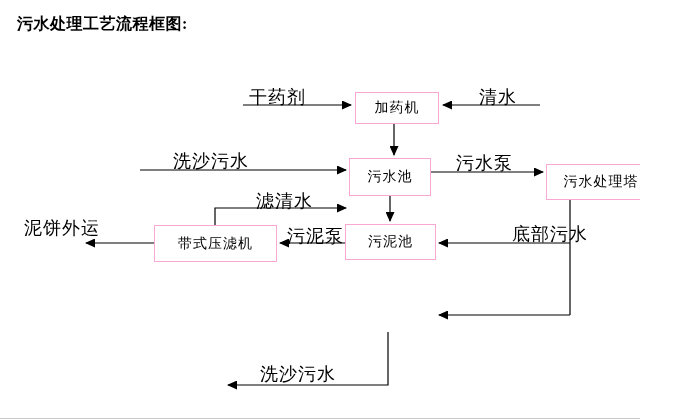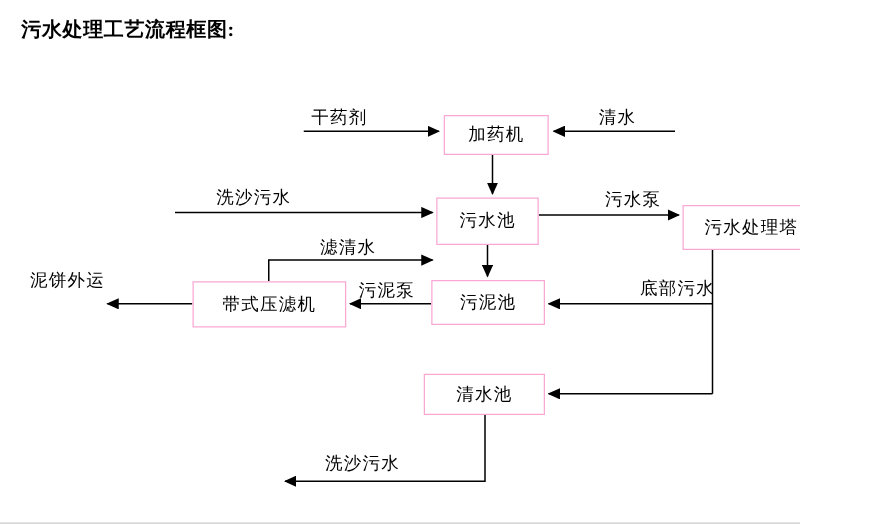--- a/index.html
+++ b/index.html
@@ -31,21 +31,21 @@
     background: #ffffff;
     display: flex;
     align-items: center;
     justify-content: center;
     font-size: 14px;
     letter-spacing: 1px;
     z-index: 2;
   }
   .edge-label {
     position: absolute;
-    font-size: 14px;
+    font-size: 18px;
     letter-spacing: 1px;
     white-space: nowrap;
     z-index: 2;
   }
   svg.wires {
     position: absolute;
     left: 0;
     top: 0;
     width: 700px;
     height: 420px;
@@ -65,21 +65,21 @@
   #node-sewage       { left: 349px; top: 158px; width:  82px; height: 38px; }
   #node-tower        { left: 546px; top: 164px; width: 110px; height: 36px; }
   #node-sludge       { left: 345px; top: 224px; width:  91px; height: 36px; }
   #node-press        { left: 154px; top: 225px; width: 123px; height: 37px; }
   #node-clearpool    { left: 339px; top: 299px; width:  97px; height: 33px; }
 
   
   #lbl-dry-agent     { left: 249px; top:  85px; }
   #lbl-clear-water   { left: 479px; top:  85px; }
   #lbl-sand-sewage   { left: 173px; top: 149px; }
-  #lbl-sewage-pump   { left: 456px; top: 151px; margin-left: 28px; }
+  #lbl-sewage-pump   { left: 456px; top: 151px; }
   #lbl-filtered      { left: 256px; top: 189px; }
   #lbl-sludge-pump   { left: 287px; top: 224px; }
   #lbl-bottom-sewage { left: 480px; top: 222px; margin-left: 32px; }
   #lbl-mud-cake      { left: 24px;  top: 216px; }
   #lbl-recycle       { left: 260px; top: 362px; }
 </style>
 </head>
 <body>
 
 <div id="canvas">
@@ -128,23 +128,20 @@
   </div>
   <div class="node" id="node-tower">
     <span>污水处理塔</span>
   </div>
   <div class="node" id="node-sludge">
     <span>污泥池</span>
   </div>
   <div class="node" id="node-press">
     <span>带式压滤机</span>
   </div>
-  <div class="node" id="node-clearpool">
-    <span>清水池</span>
-  </div>
 
   <span class="edge-label" id="lbl-dry-agent">干药剂</span>
   <span class="edge-label" id="lbl-clear-water">清水</span>
   <span class="edge-label" id="lbl-sand-sewage">洗沙污水</span>
   <span class="edge-label" id="lbl-sewage-pump">污水泵</span>
   <span class="edge-label" id="lbl-filtered">滤清水</span>
   <span class="edge-label" id="lbl-sludge-pump">污泥泵</span>
   <span class="edge-label" id="lbl-bottom-sewage">底部污水</span>
   <span class="edge-label" id="lbl-mud-cake">泥饼外运</span>
   <span class="edge-label" id="lbl-recycle">洗沙污水</span>

